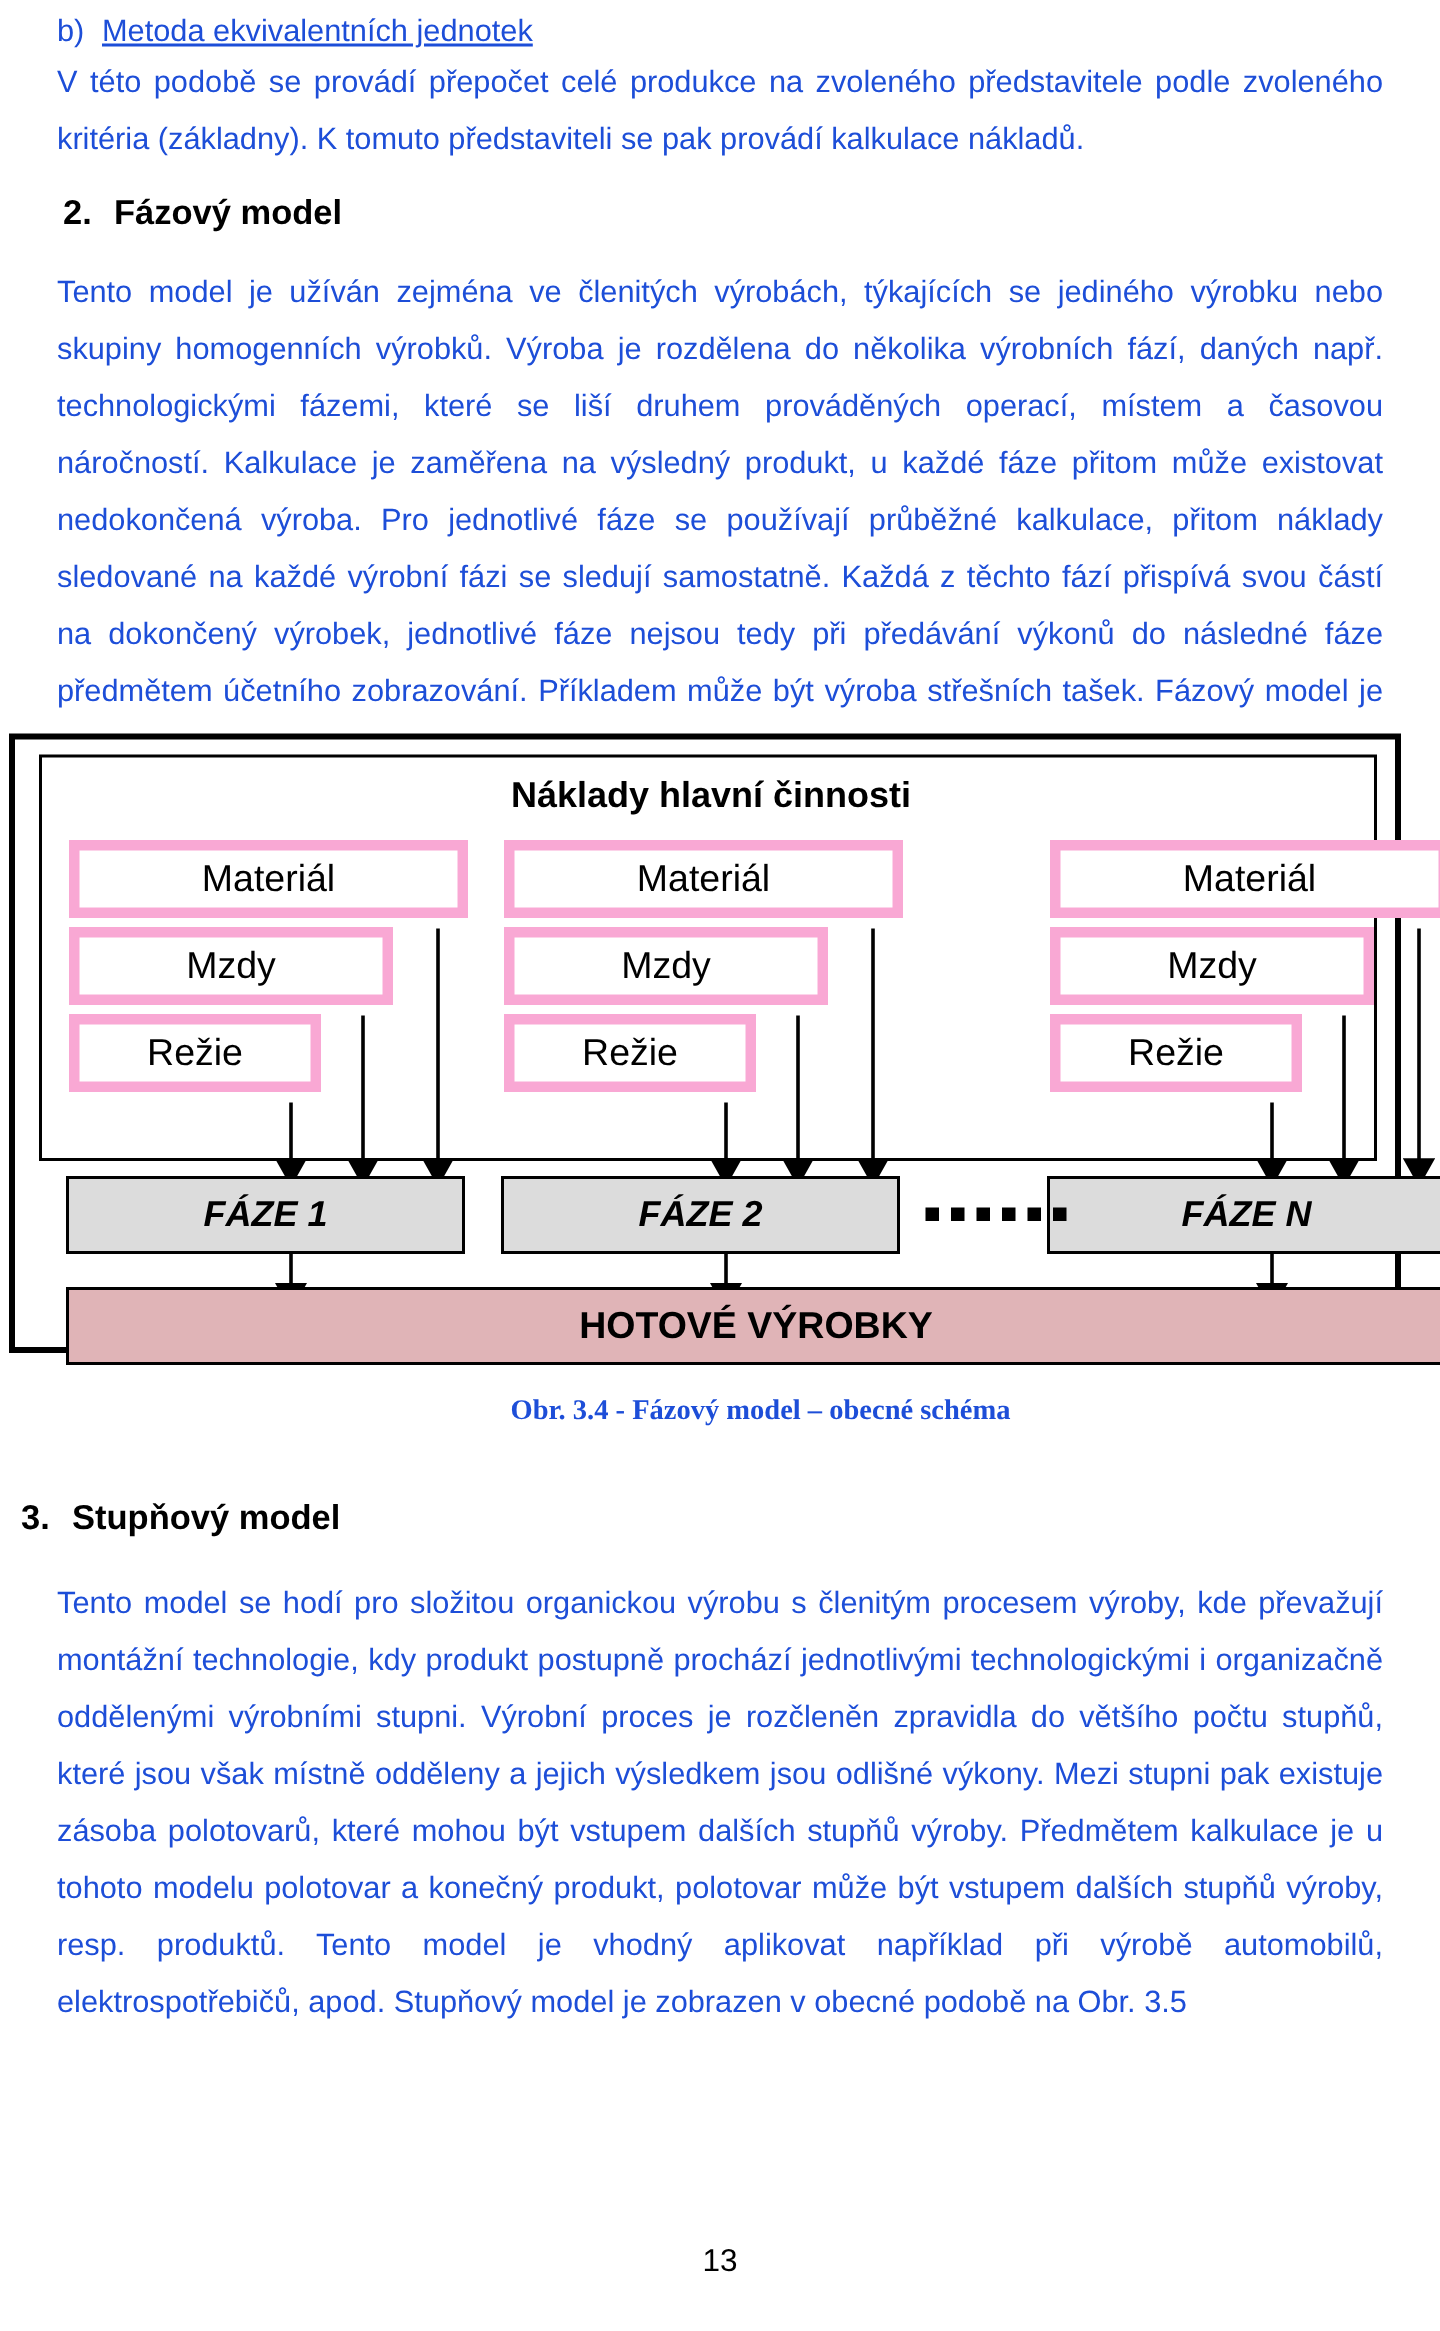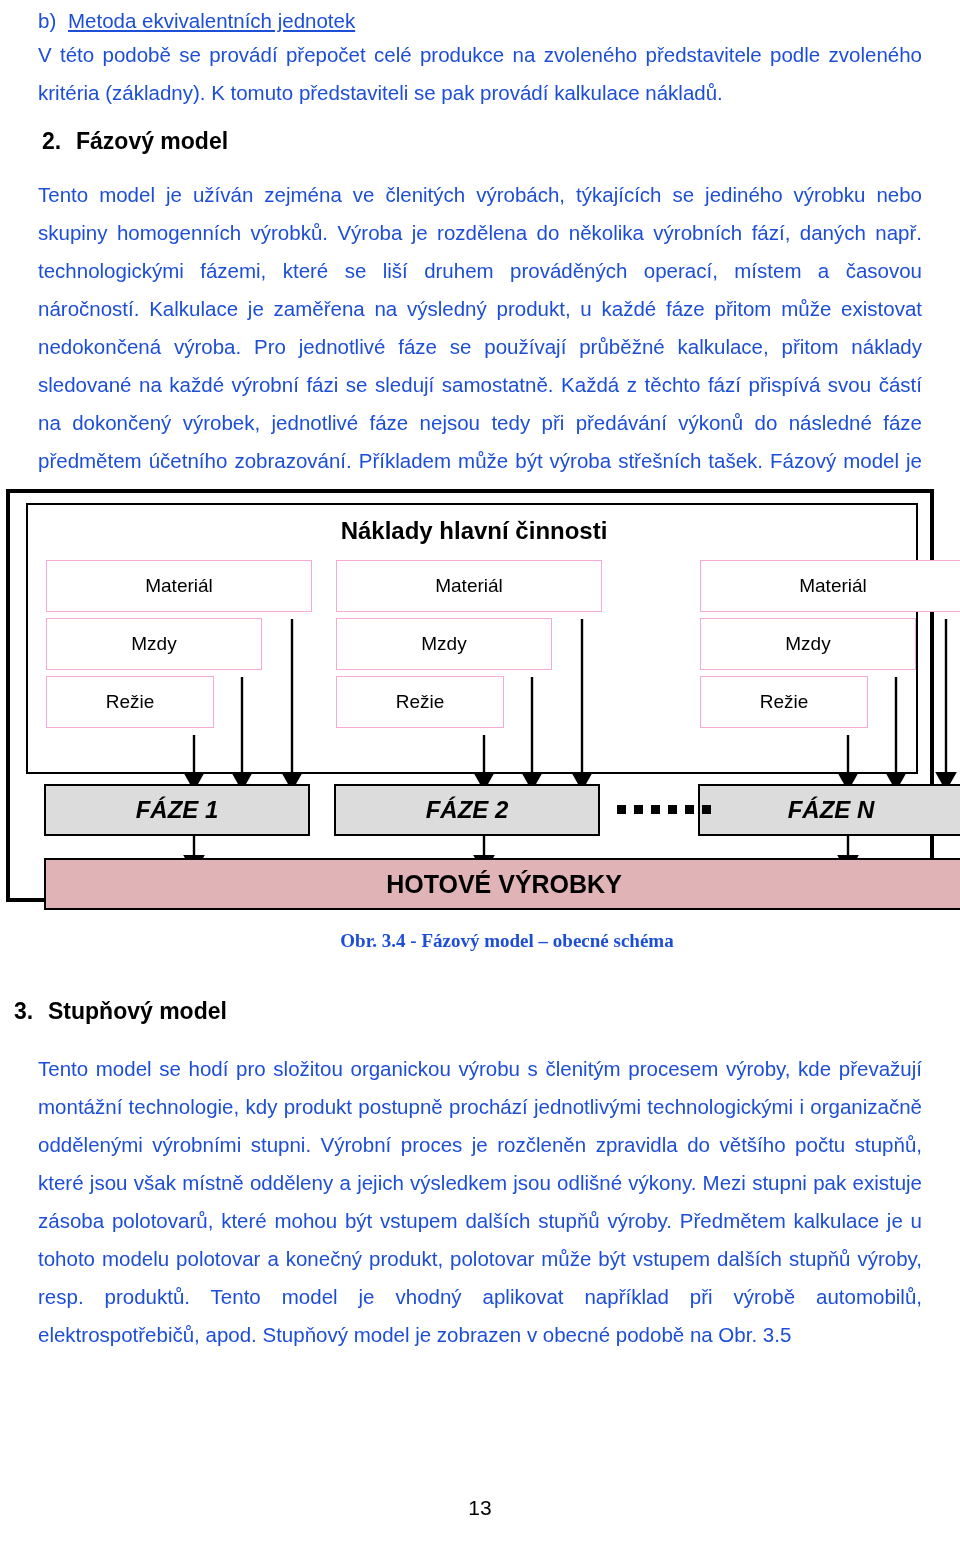--- a/index.html
+++ b/index.html
@@ -111,24 +111,24 @@
     left: 0;
     top: 12px;
     width: 892px;
     text-align: center;
     font-size: 24px;
     font-weight: bold;
   }
 
   .cost-box {
     position: absolute;
-    border: 1px solid #f9a8d4;
+    border: 7px solid #f9a8d4;
     background: #ffffff;
     box-sizing: border-box;
-    font-size: 19px;
+    font-size: 25px;
     display: flex;
     align-items: center;
     justify-content: center;
   }
 
   .phase-box {
     position: absolute;
     border: 2px solid #000;
     background: #dcdcdc;
     box-sizing: border-box;

